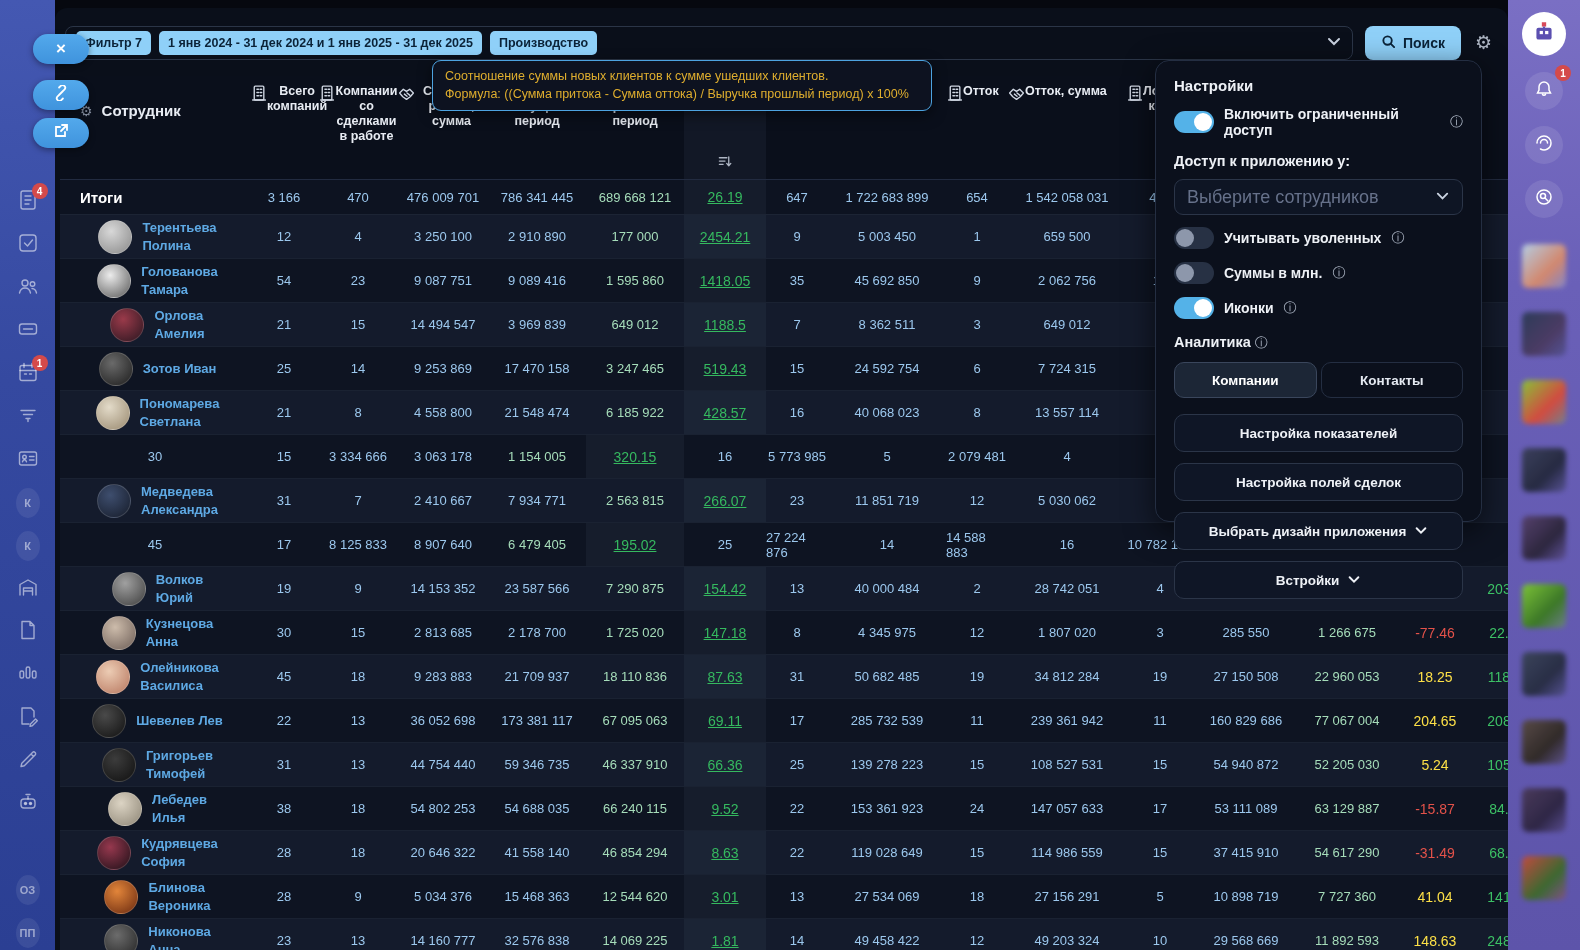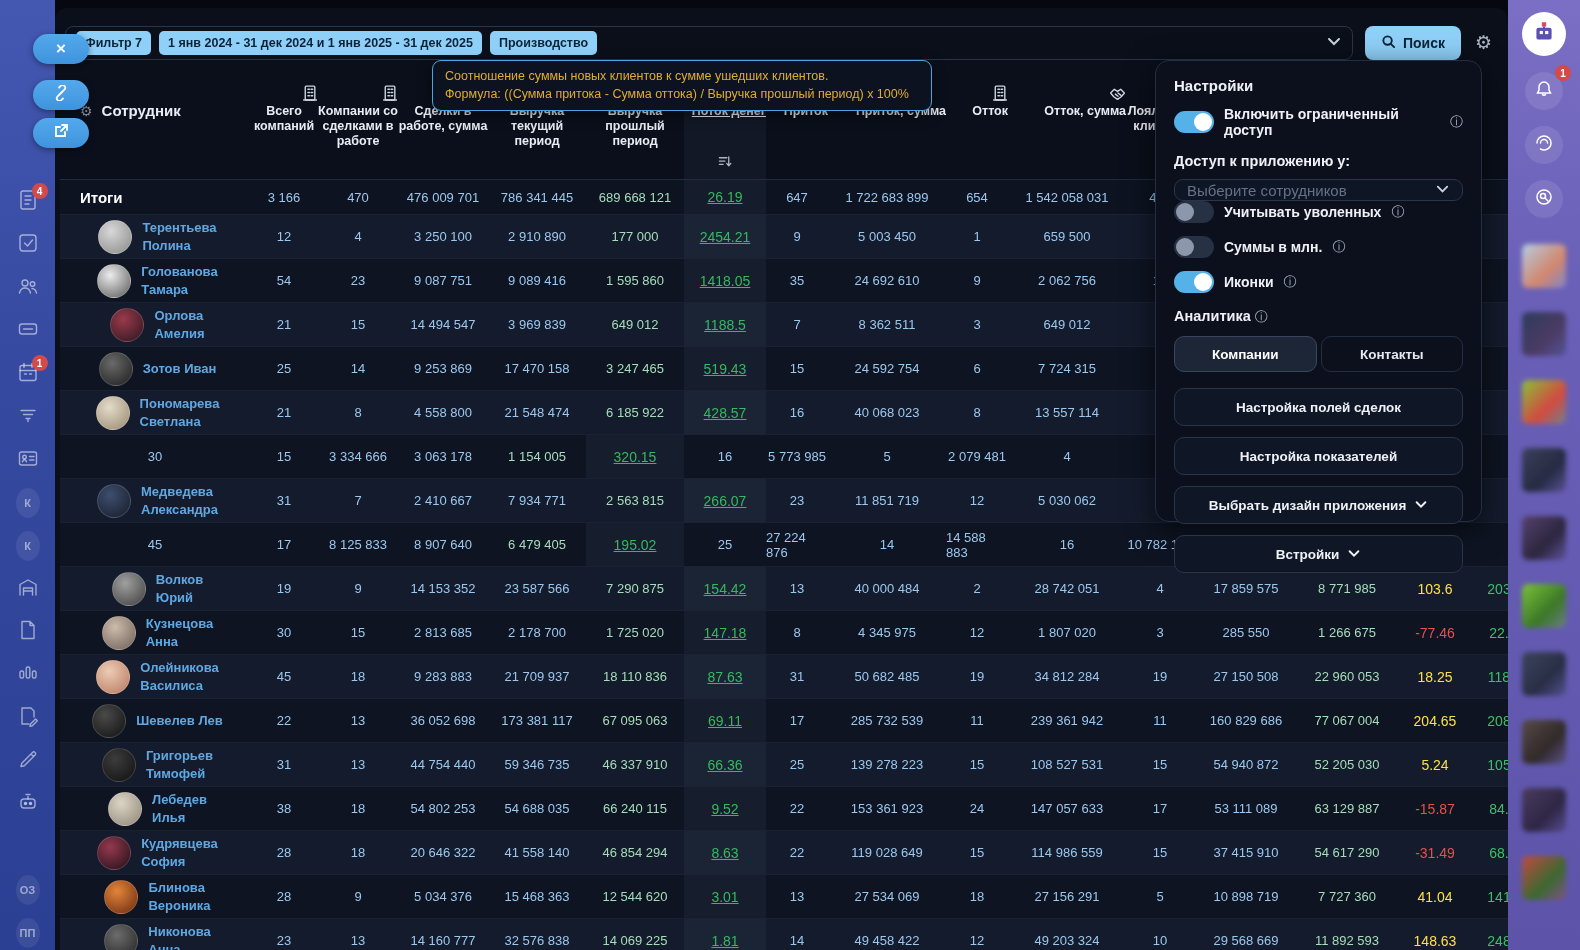--- a/index.html
+++ b/index.html
@@ -56,21 +56,21 @@
   .search-btn { margin-left:12px; height:34px; padding:0 16px; border-radius:8px; background:#8fd0f8;
     color:#0b2338; font-size:14px; font-weight:bold; display:flex; align-items:center; gap:7px; cursor:pointer; border:none; }
   .search-btn svg { width:15px; height:15px; stroke:#0b2338; fill:none; stroke-width:2; stroke-linecap:round; }
   .gear-btn { margin-left:14px; margin-top:7px; font-size:19px; color:#aeb6c4; cursor:pointer; line-height:1; }
 
   
   .table-wrap { position:absolute; left:5px; top:68px; width:1464px; }
   .trow { display:grid;
     grid-template-columns:190px 68px 80px 90px 98px 98px 82px 62px 118px 62px 118px 68px 104px 98px 78px 50px; }
   .thead { background:#0a0f1b; border-bottom:1px solid #222b40; height:104px; }
-  .hcell { display:flex; flex-direction:column; align-items:flex-end; padding-top:8px; position:relative;
+  .hcell { display:flex; flex-direction:row; align-items:flex-start; padding-top:8px; position:relative;
     color:#e8ecf3; font-size:12.5px; font-weight:bold; text-align:center; line-height:1.2; cursor:pointer; }
   .hcell .hicon { height:20px; display:flex; align-items:center; }
   .hcell .hicon svg { width:17px; height:17px; stroke:#cfd6e2; fill:none; stroke-width:1.3; stroke-linecap:round; stroke-linejoin:round; }
   .hcell.first { flex-direction:row; justify-content:flex-start; align-items:flex-start; padding:26px 0 0 20px; gap:9px;
     font-size:15px; }
   .hcell.first .colgear { font-size:14px; color:#7f8899; margin-top:1px; }
   .sort-ic { position:absolute; bottom:6px; left:50%; transform:translateX(-50%); }
   .sort-ic svg { width:15px; height:15px; stroke:#aeb6c4; fill:none; stroke-width:1.4; stroke-linecap:round; }
   .hl { background:rgba(130,150,190,.07);text-decoration:underline; }
 
@@ -99,23 +99,23 @@
     border:1px solid #242e42; border-radius:14px; padding:16px 18px; z-index:16;
     box-shadow:0 8px 30px rgba(0,0,0,.6); color:#eef1f6; }
   .panel h3 { font-size:15px; font-weight:bold; margin-bottom:12px; }
   .toggle-row { display:flex; align-items:center; gap:10px; margin-bottom:13px; font-size:14px; font-weight:bold; }
   .tog { width:40px; height:22px; border-radius:12px; position:relative; cursor:pointer; flex:0 0 40px; }
   .tog.on { background:#54b2e8; } .tog.off { background:#273144; }
   .tog i { position:absolute; top:2px; width:18px; height:18px; border-radius:50%; background:#fff; }
   .tog.on i { right:2px; } .tog.off i { left:2px; background:#8d97ab; }
   .info { color:#aab3c2; font-size:13px; font-weight:normal; }
   .plabel { font-size:14.5px; font-weight:bold; margin:15px 0 10px; }
-  .pselect { height:22px; border:1px solid #2b3548; border-radius:9px; background:#0e1524;
-    display:flex; align-items:center; justify-content:space-between; padding:0 12px; margin-bottom:0;
-    color:#66718a; font-size:15px; cursor:pointer; }
+  .pselect { height:36px; border:1px solid #2b3548; border-radius:9px; background:#0e1524;
+    display:flex; align-items:center; justify-content:space-between; padding:0 12px; margin-bottom:12px;
+    color:#66718a; font-size:18px; cursor:pointer; }
   .pselect svg { width:15px; height:15px; stroke:#c9d2e0; fill:none; stroke-width:2; stroke-linecap:round; }
   .seg { display:flex; gap:4px; margin:10px 0 16px; }
   .seg button { flex:1; height:36px; border-radius:10px; font-size:13.5px; font-weight:bold; cursor:pointer; }
   .seg .active { background:#1c2636; border:1px solid #3a465c; color:#fff; }
   .seg .idle { background:transparent; border:1px solid #242e42; color:#e4e9f1; }
   .pbtn { width:100%; height:38px; margin-bottom:11px; border:1px solid #2b3548; border-radius:10px;
     background:#0f1626; color:#eef1f6; font-size:13.5px; font-weight:bold; cursor:pointer;
     display:flex; align-items:center; justify-content:center; gap:8px; }
   .pbtn svg { width:14px; height:14px; stroke:#eef1f6; fill:none; stroke-width:2.2; stroke-linecap:round; }
 </style>
@@ -409,21 +409,21 @@
             <span class="avatar" style="background:radial-gradient(circle at 38% 32%, #ececec, #5a5a5a)"></span>
     <span class="emp-name">Голованова<br>Тамара</span>
           </div>
           <div class="cell tone-blue">54</div>
           <div class="cell tone-blue">23</div>
           <div class="cell tone-blue">9 087 751</div>
           <div class="cell tone-blue">9 089 416</div>
           <div class="cell tone-mint">1 595 860</div>
           <div class="cell tone-flow hl">1418.05</div>
           <div class="cell tone-blue">35</div>
-          <div class="cell tone-blue">24 692 610</div>
+          <div class="cell tone-blue">45 692 850</div>
           <div class="cell tone-blue">9</div>
           <div class="cell tone-blue">2 062 756</div>
           <div class="cell tone-blue">16</div>
           <div class="cell tone-blue"></div>
           <div class="cell tone-mint"></div>
           <div class="cell pos"></div>
           <div class="cell tone-pct"></div>
         </div>
         <div class="trow body-row">
           <div class="cell emp">
@@ -778,24 +778,24 @@
       <span class="info">ⓘ</span>
     </div>
     <div class="plabel" style="margin-bottom:8px;">
       <span>Аналитика</span> <span class="info">ⓘ</span>
     </div>
     <div class="seg">
       <button class="active">Компании</button>
       <button class="idle">Контакты</button>
     </div>
     <button class="pbtn">
-        <span>Настройка полей сделок</span>
+        <span>Настройка показателей</span>
       </button>
     <button class="pbtn">
-        <span>Настройка показателей</span>
+        <span>Настройка полей сделок</span>
       </button>
     <button class="pbtn">
       <span>Выбрать дизайн приложения</span>
       <span><svg viewBox="0 0 16 16">
             <path d="m3 6 5 5 5-5"></path>
           </svg></span>
     </button>
     <button class="pbtn">
       <span>Встройки</span>
       <span><svg viewBox="0 0 16 16">

